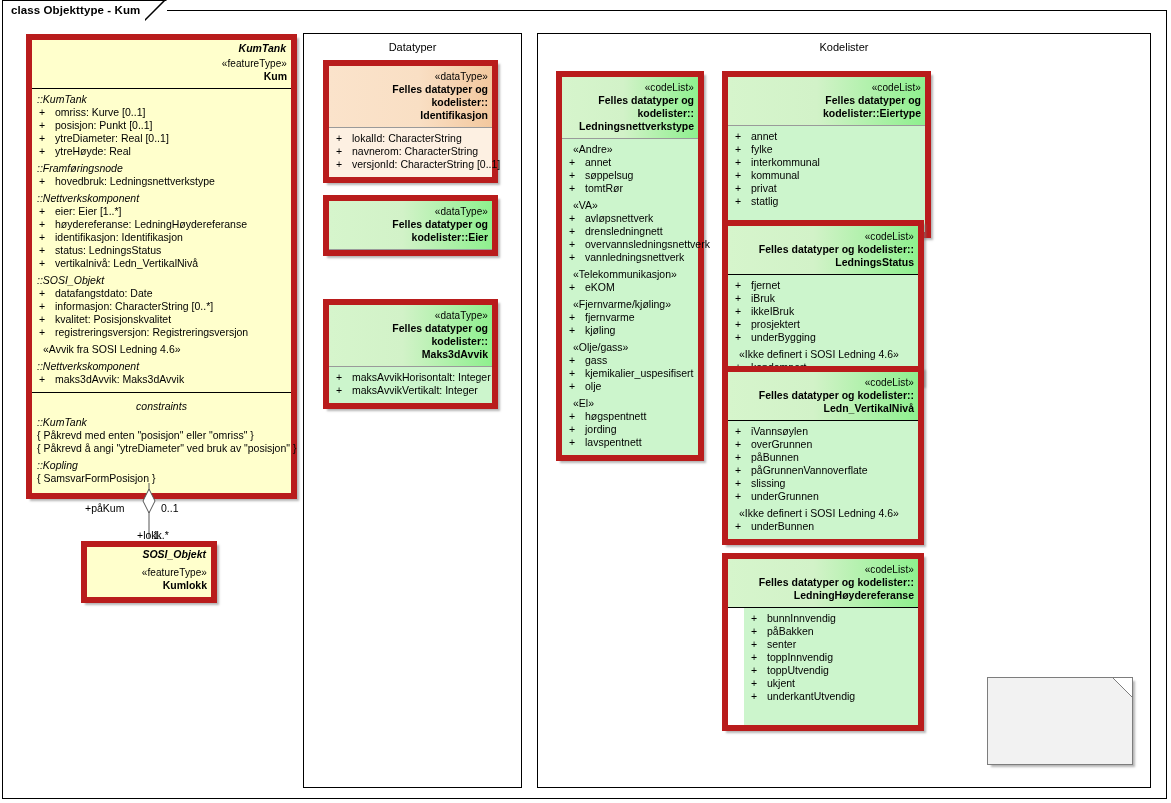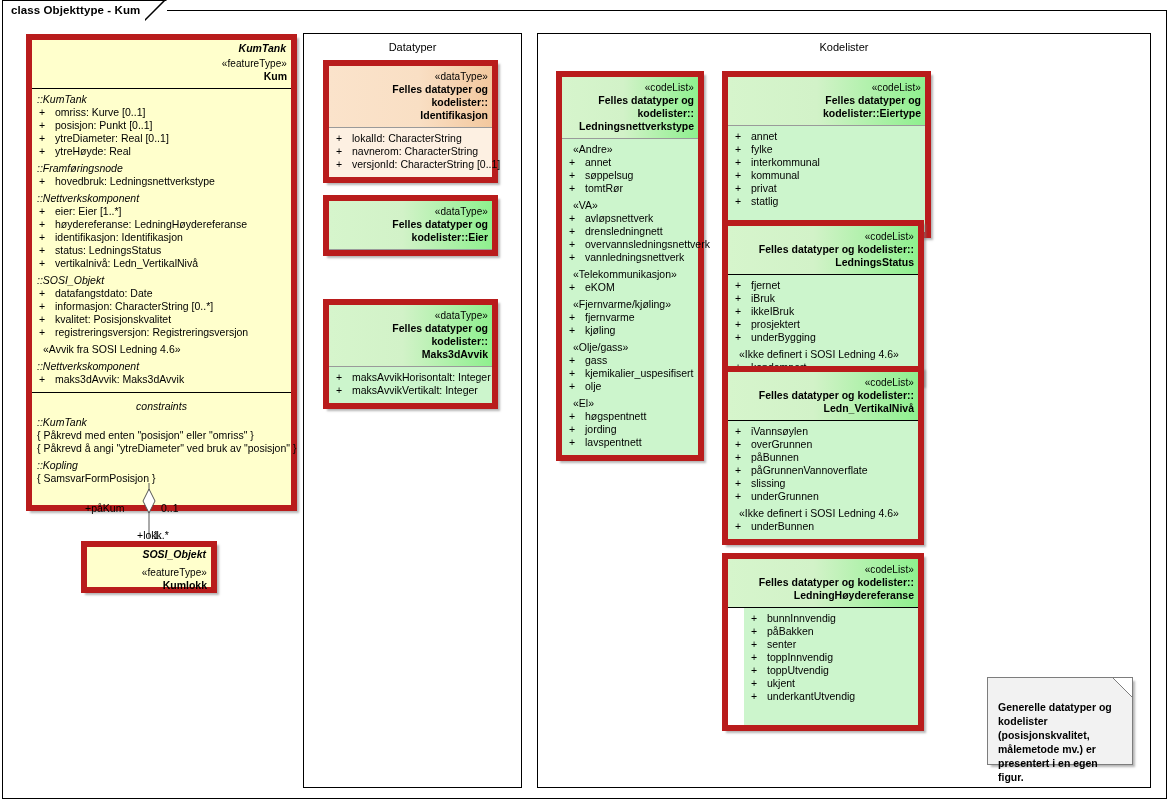--- a/index.html
+++ b/index.html
@@ -228,40 +228,40 @@
       <div class="attr"><span class="vis">+</span><span>datafangstdato: Date</span></div>
       <div class="attr"><span class="vis">+</span><span>informasjon: CharacterString [0..*]</span></div>
       <div class="attr"><span class="vis">+</span><span>kvalitet: Posisjonskvalitet</span></div>
       <div class="attr"><span class="vis">+</span><span>registreringsversjon: Registreringsversjon</span></div>
 
       <div class="grp">«Avvik fra SOSI Ledning 4.6»</div>
       <div class="sect">::Nettverkskomponent</div>
       <div class="attr"><span class="vis">+</span><span>maks3dAvvik: Maks3dAvvik</span></div>
     </div>
     <div class="sep"></div>
-    <div class="body" style="padding-bottom:20px;">
+    <div class="body" style="padding-bottom:8px;">
       <div class="ctitle">constraints</div>
       <div class="sect" style="padding-top:0;">::KumTank</div>
       <div class="constr">{ Påkrevd med enten "posisjon" eller "omriss" }</div>
       <div class="constr">{ Påkrevd å angi "ytreDiameter" ved bruk av "posisjon" }</div>
       <div class="sect">::Kopling</div>
       <div class="constr">{ SamsvarFormPosisjon }</div>
     </div>
   </div>
 
   <svg id="assoc" width="1165" height="789">
     <line x1="146" y1="472" x2="146" y2="527" stroke="#555555" stroke-width="1"></line>
     <polygon points="146,478 152,490 146,502 140,490" fill="#ffffff" stroke="#555555" stroke-width="1"></polygon>
   </svg>
   <div class="edge-label" style="left:82px; top:491px;">+påKum</div>
   <div class="edge-label" style="left:158px; top:491px;">0..1</div>
   <div class="edge-label" style="left:110px; top:518px;margin-left:24px;">+lokk</div>
   <div class="edge-label" style="left:150px; top:518px;">1..*</div>
 
-  <div class="uml yellow" style="left:78px; top:530px; width:136px; height:52px;">
+  <div class="uml yellow" style="left:78px; top:530px; width:136px; height:62px;">
     <div class="pkglabel" style="padding-top:1px;">SOSI_Objekt</div>
     <div class="head" style="padding-top:5px;">
       <span class="stereo">«featureType»</span>
       <span class="cname">Kumlokk</span>
     </div>
   </div>
 
   <div class="uml peach" style="left:320px; top:49px; width:175px;">
     <div class="head">
       <span class="stereo">«dataType»</span>
@@ -408,16 +408,15 @@
   </div>
 
   <div class="note" style="left:984px; top:666px; width:146px; height:88px;">
     <span class="fold">
       <svg width="19" height="19" viewBox="0 0 19 19">
         <polygon points="0,0 19,19 19,0" fill="#ffffff"></polygon>
         <path d="M0,0 L19,19" stroke="#7d7d7d" stroke-width="1" fill="none"></path>
         <path d="M0,0 L0,0" stroke="#7d7d7d" stroke-width="1"></path>
       </svg>
     </span>
-    <span>Generelle datatyper og kodelister (posisjonskvalitet, målemetode mv.) er presentert i en egen figur.</span>
   </div>
 
 </div>
 
 </body></html>

